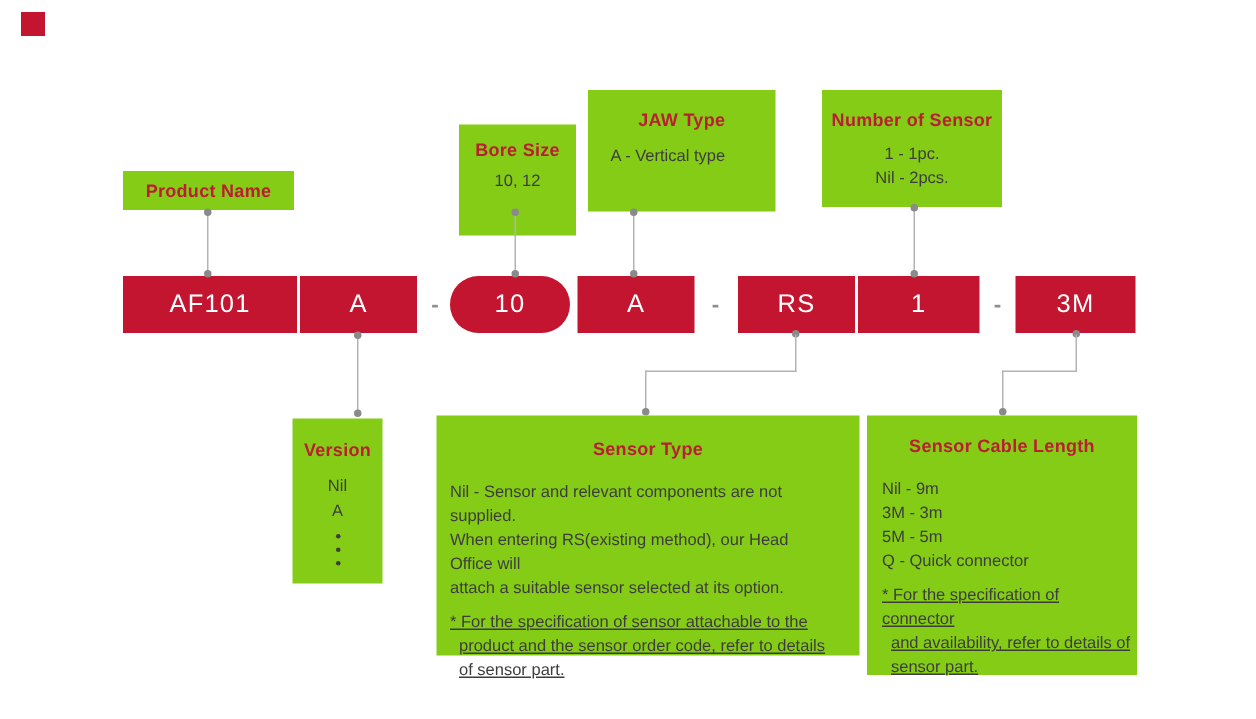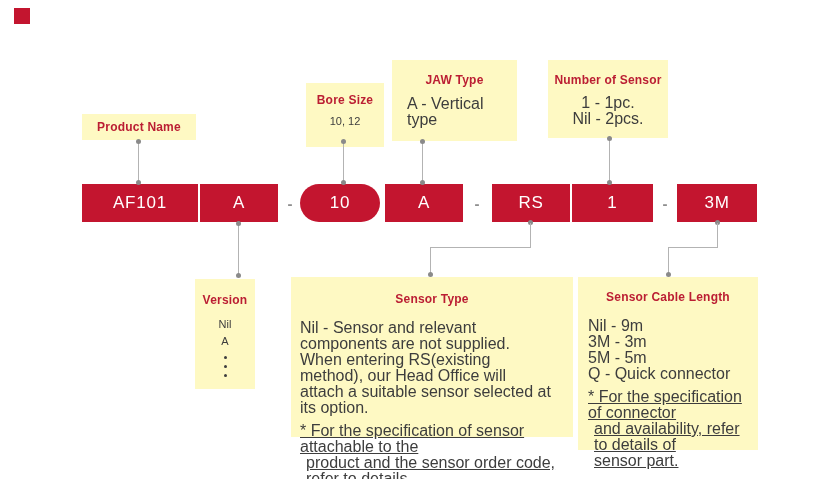--- a/index.html
+++ b/index.html
@@ -5,28 +5,28 @@
   html,body { margin:0; padding:0; background:#ffffff; }
   .canvas {
     position:relative; width:837px; height:479px; background:#ffffff;
     font-family:"Liberation Sans", sans-serif; overflow:hidden;
     -webkit-font-smoothing:antialiased;
   }
   
   .corner-square { position:absolute; left:14px; top:8px; width:16px; height:16px; background:#c3152f; }
 
   
-  .gbox { position:absolute; background:#fef9c3; color:#3d3d3d; }
+  .gbox { position:absolute; background:#84cc16; color:#3d3d3d; }
   .gbox .title { color:#bb1e33; font-weight:700; font-size:12px; text-align:center; letter-spacing:0.2px; }
-  .small { font-size:16px; line-height:16px; color:#3d3d3d; }
+  .small { font-size:11px; line-height:16px; color:#3d3d3d; }
 
   
   .box-product-name { left:82px; top:114px; width:114px; height:26px; display:flex; align-items:center; justify-content:center; }
   
-  .box-bore-size { left:306px; top:83px; width:78px; height:64px; }
+  .box-bore-size { left:306px; top:83px; width:78px; height:74px; }
   .box-bore-size .title { padding-top:10px; }
   .box-bore-size .value { text-align:center; margin-top:6px; font-size:11px; }
   
   .box-jaw-type { left:392px; top:60px; width:125px; height:81px; }
   .box-jaw-type .title { padding-top:13px; }
   .box-jaw-type .opts { margin-top:9px; padding-left:15px; }
   
   .box-number-sensor { left:548px; top:60px; width:120px; height:78px; }
   .box-number-sensor .title { padding-top:13px; }
   .box-number-sensor .opts { margin-top:8px; text-align:center; }

